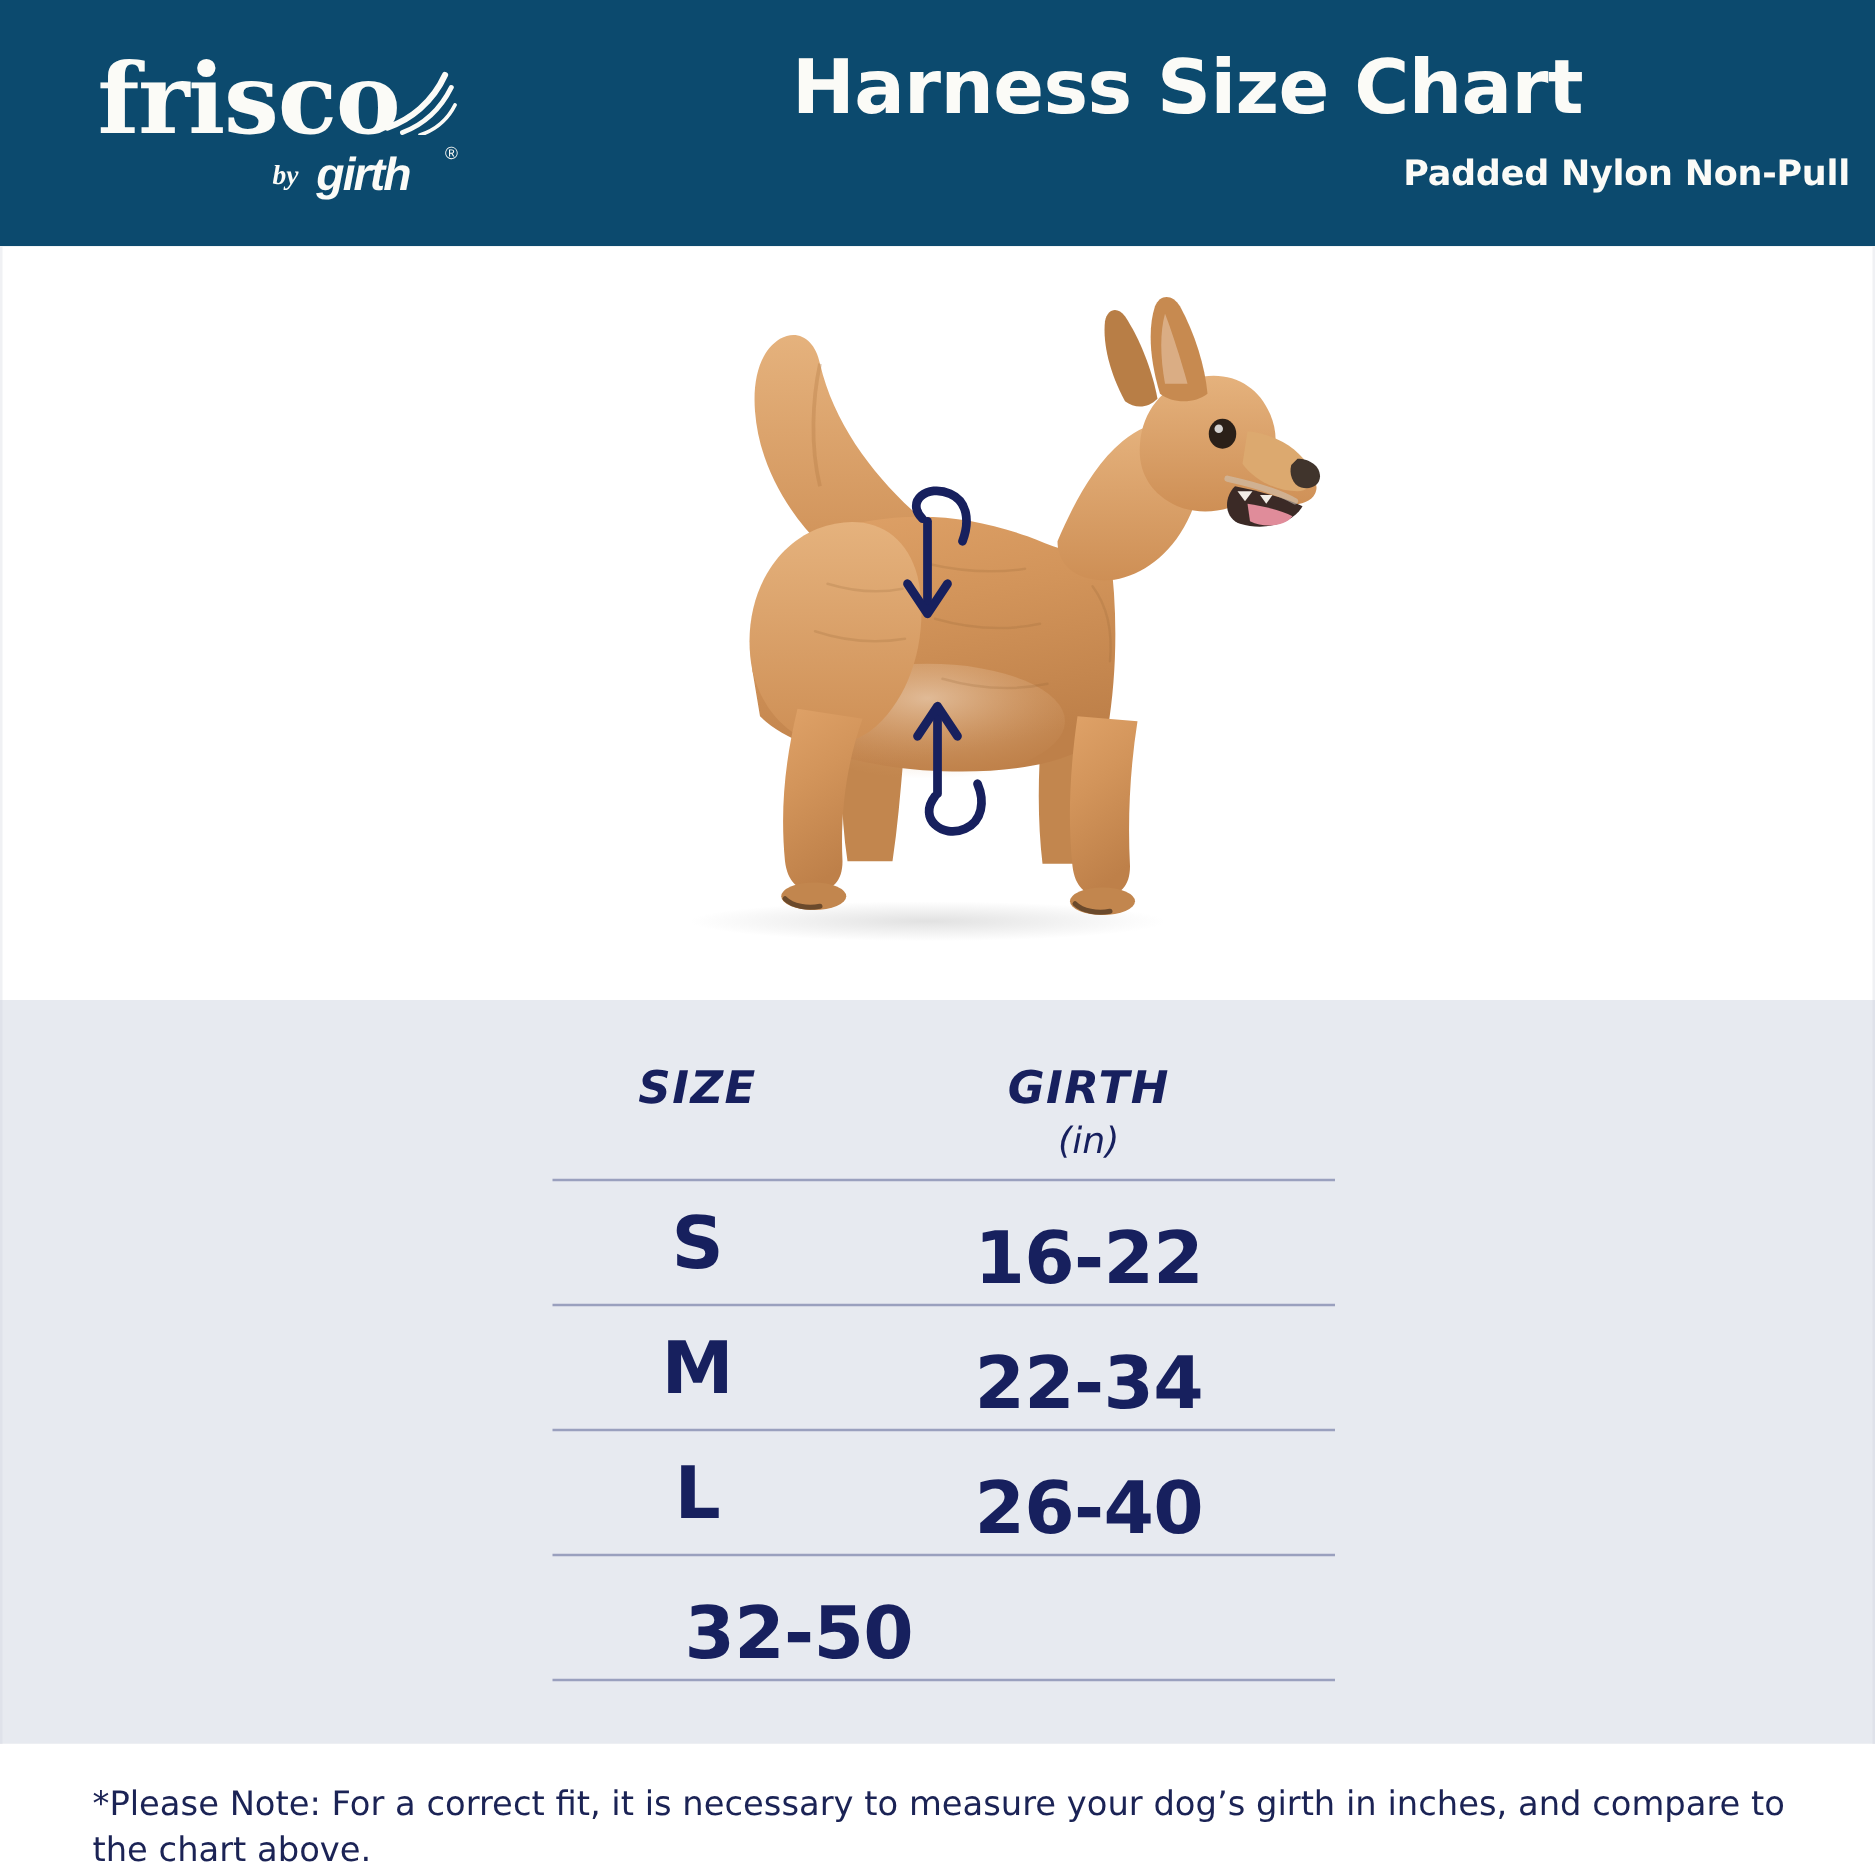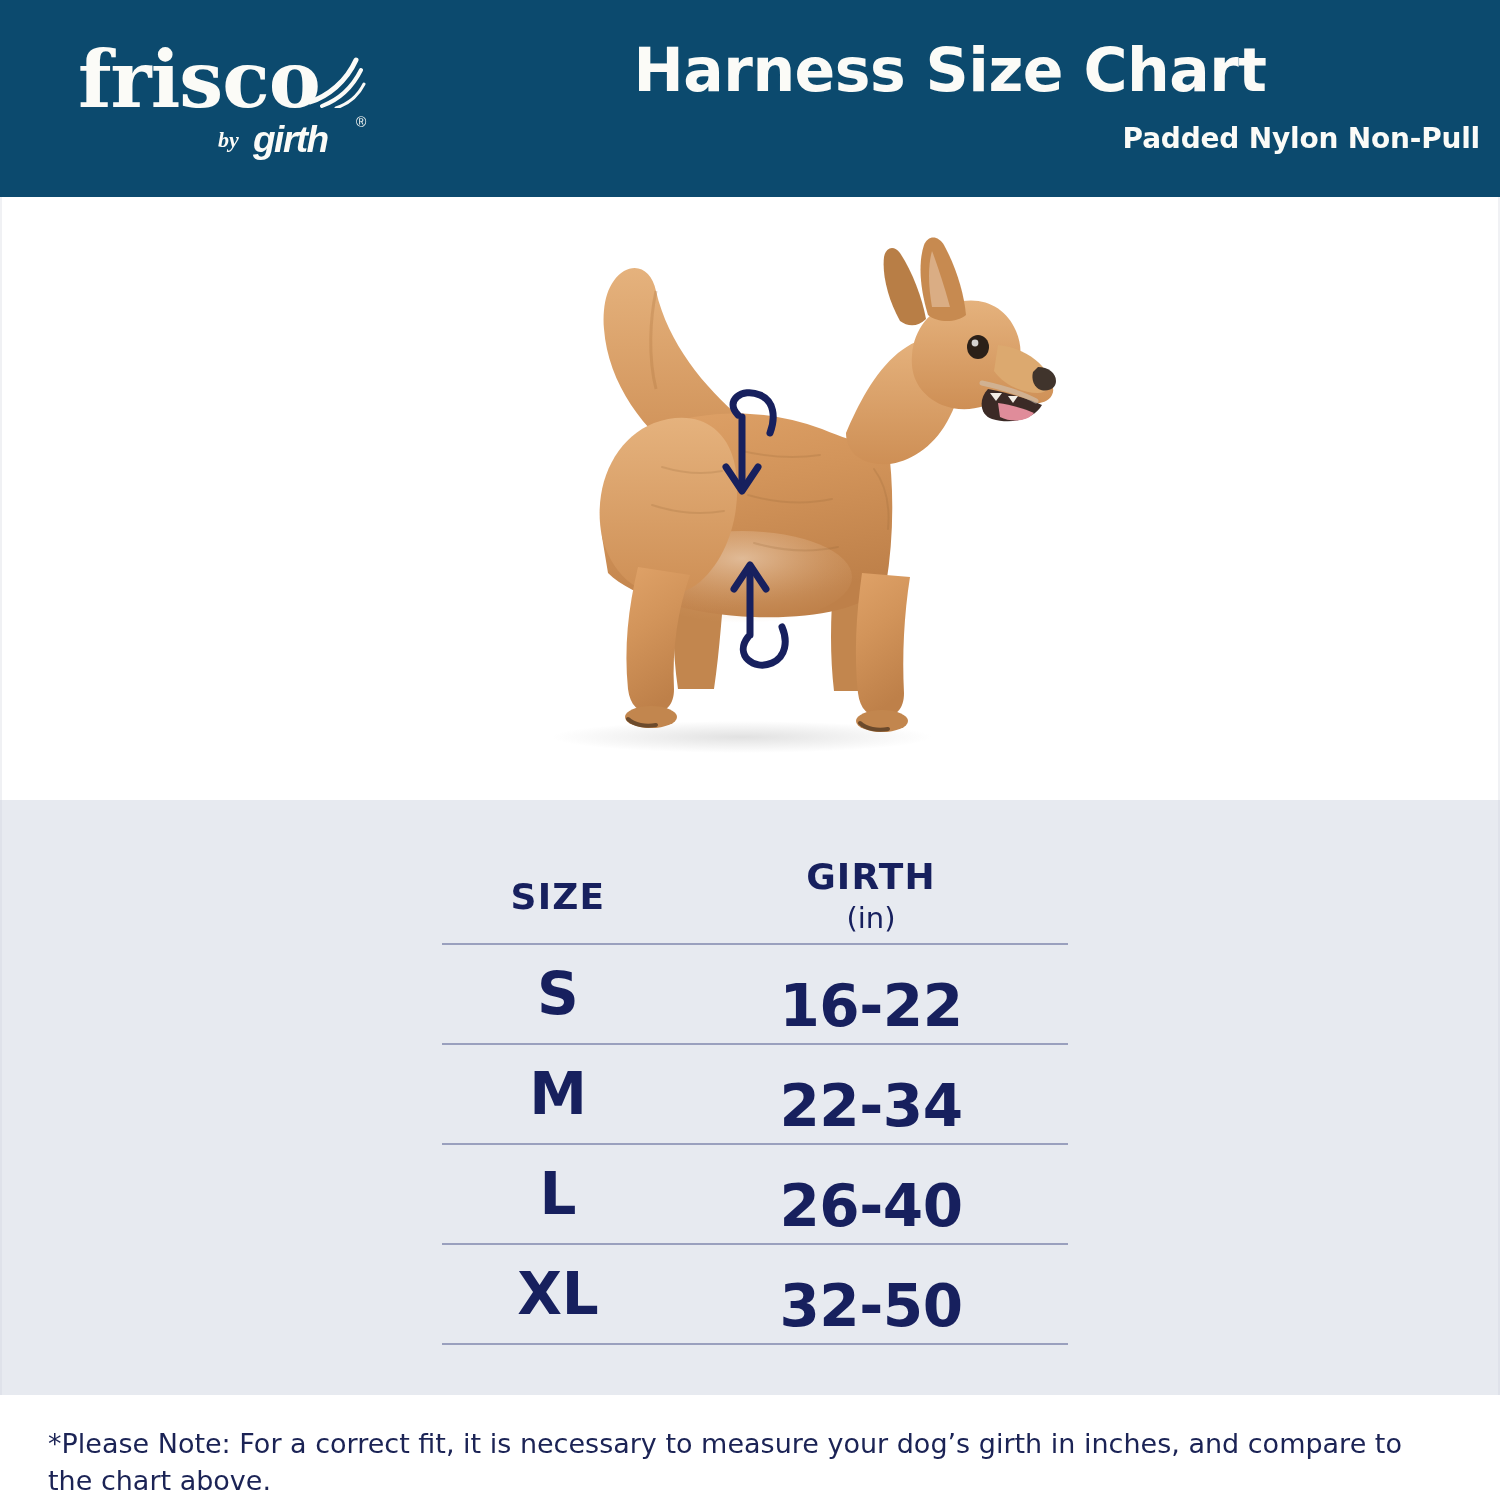--- a/index.html
+++ b/index.html
@@ -142,22 +142,23 @@
   }
 
   .tbl {
     position: absolute;
     left: 440px; top: 38px;
     width: 626px;
   }
 
   .thead {
     display: flex;
-    align-items: center;
+    align-items: flex-start;
     height: 105px;
+    font-style: italic;
   }
   .th-size, .th-girth {
     color: #17205E;
     text-align: center;
     font-family: "DejaVu Sans", sans-serif;
   }
   .th-size {
     width: 232px;
     font-size: 36px;
     font-weight: 700;
@@ -208,21 +209,21 @@
   .td-girth {
     width: 394px;
     font-size: 58px;
     letter-spacing: -0.5px;
     margin-top: 24px;
   }
 
   
   .footnote {
     position: absolute;
-    left: 48px; top: 1425px;
+    left: 74px; top: 1425px;
     width: 1370px;
     color: #1B2355;
     font-size: 27px;
     line-height: 37px;
     font-family: "DejaVu Sans", sans-serif;
     font-weight: 400;
   }
 </style>
 </head>
 <body>
@@ -418,21 +419,20 @@
       <div class="rowline"></div>
 
       <div class="trow">
         <div class="td-size">L</div>
         <div class="td-girth">26-40</div>
       </div>
 
       <div class="rowline"></div>
 
       <div class="trow">
-        <div class="td-size">XL</div>
         <div class="td-girth">32-50</div>
       </div>
 
       <div class="rowline"></div>
 
     </div>
   </div>
 
   <div class="footnote">*Please Note: For a correct fit, it is necessary to measure your dog’s girth in inches, and compare to the chart above.</div>
 

